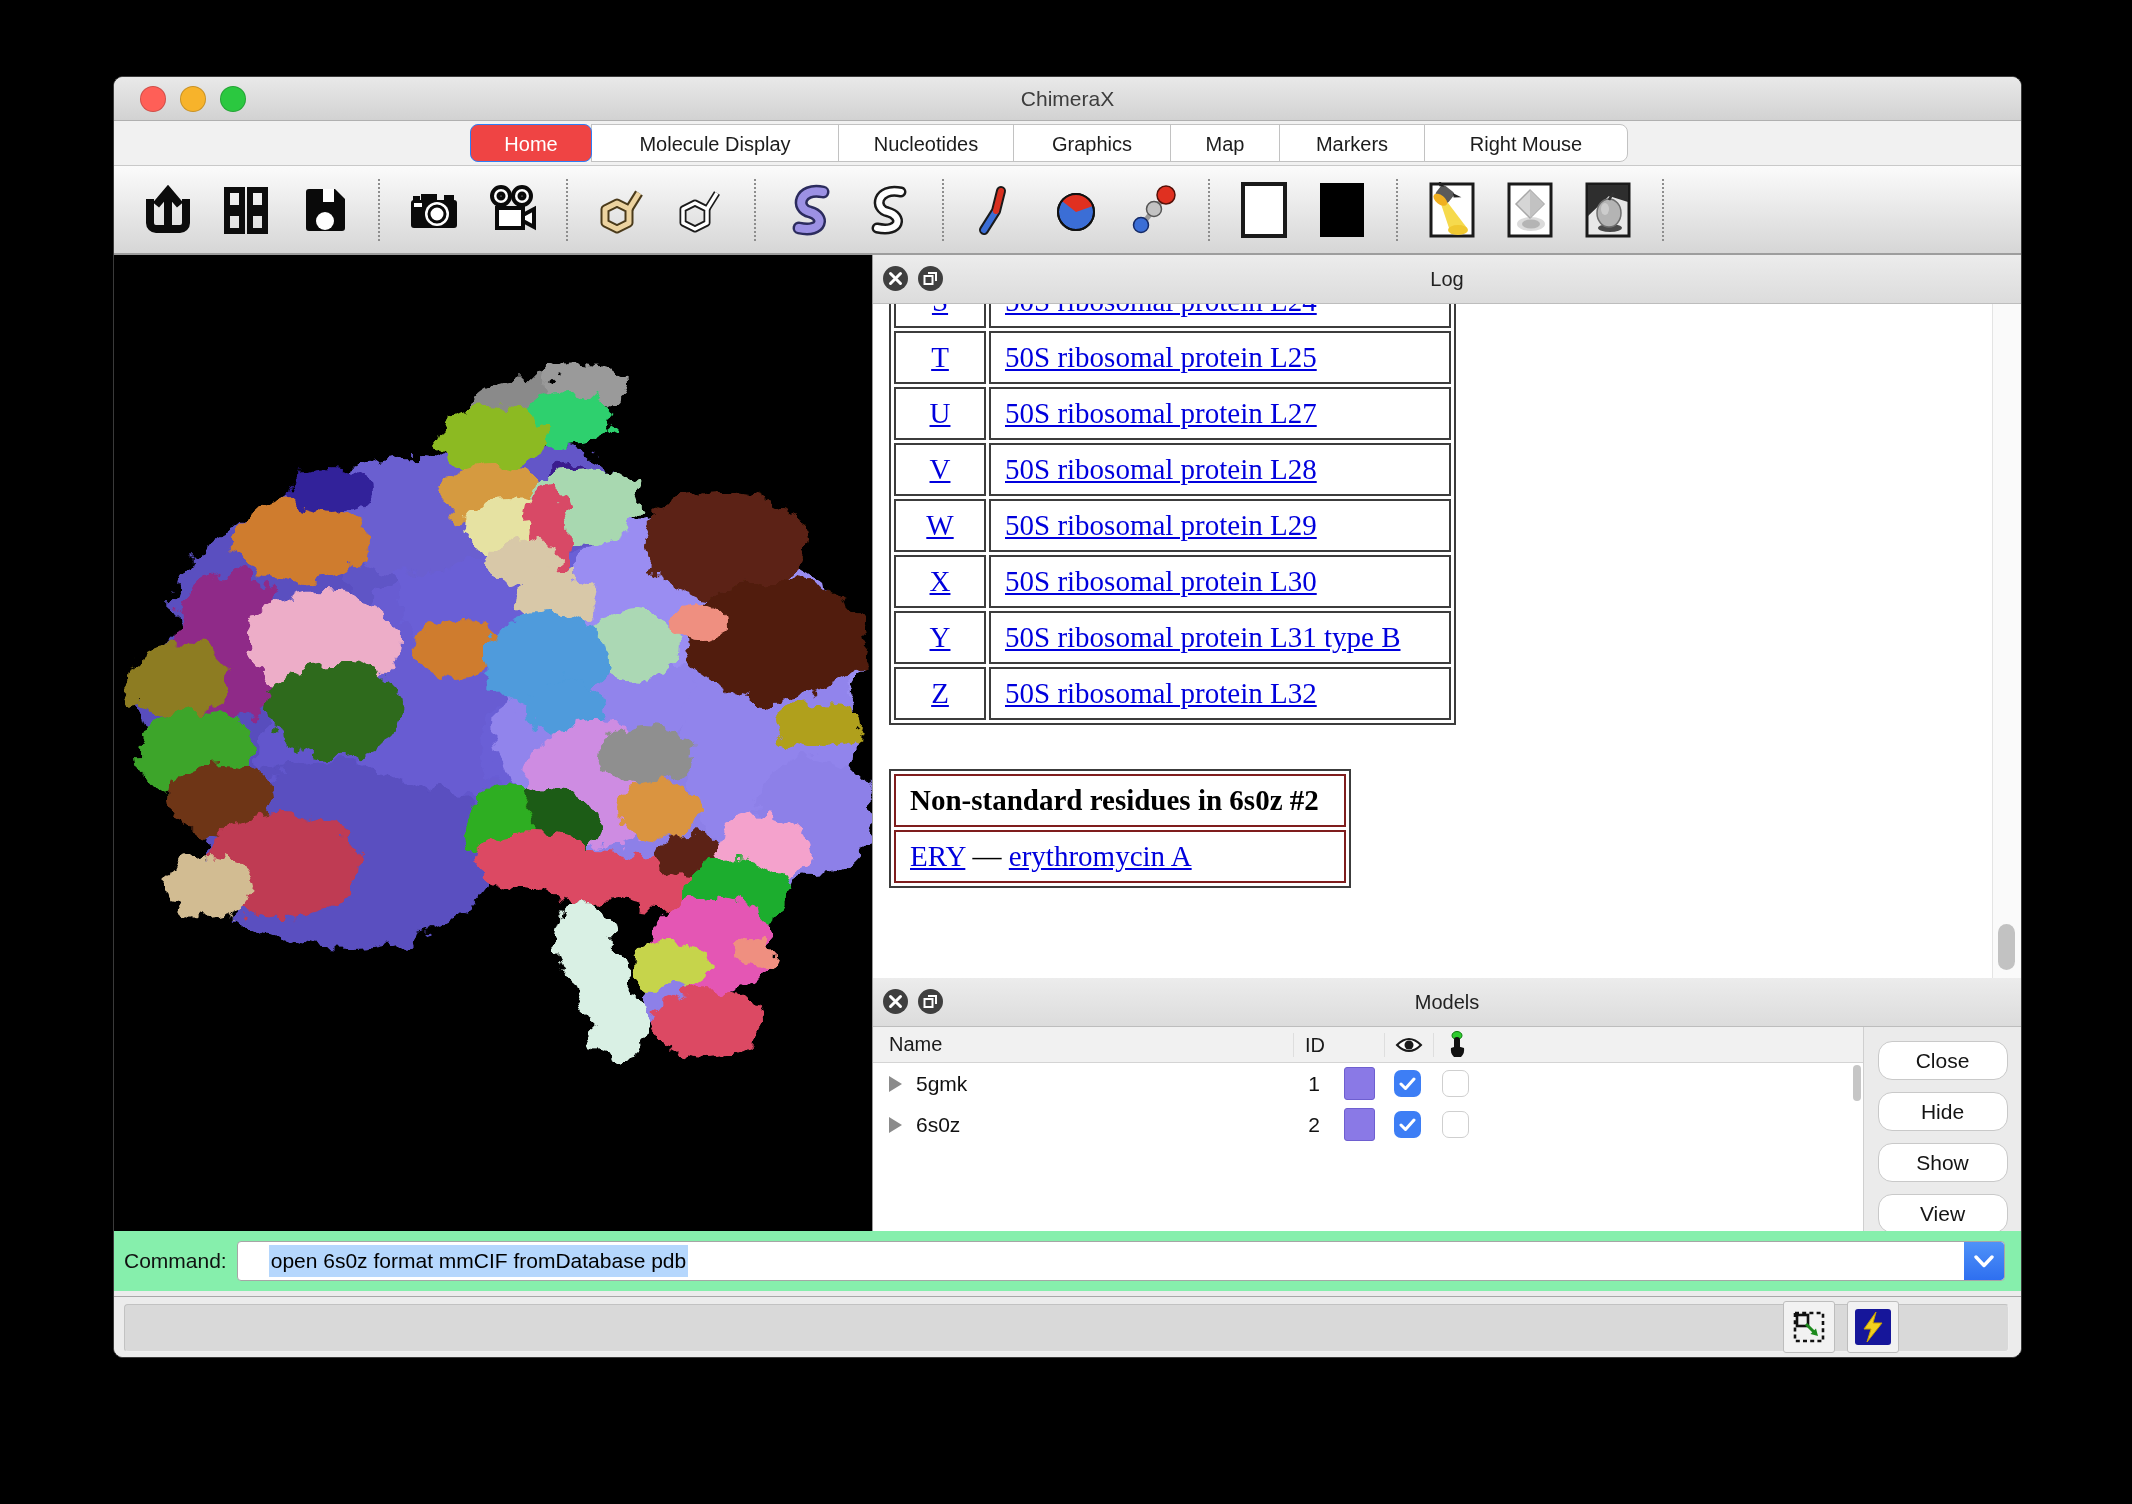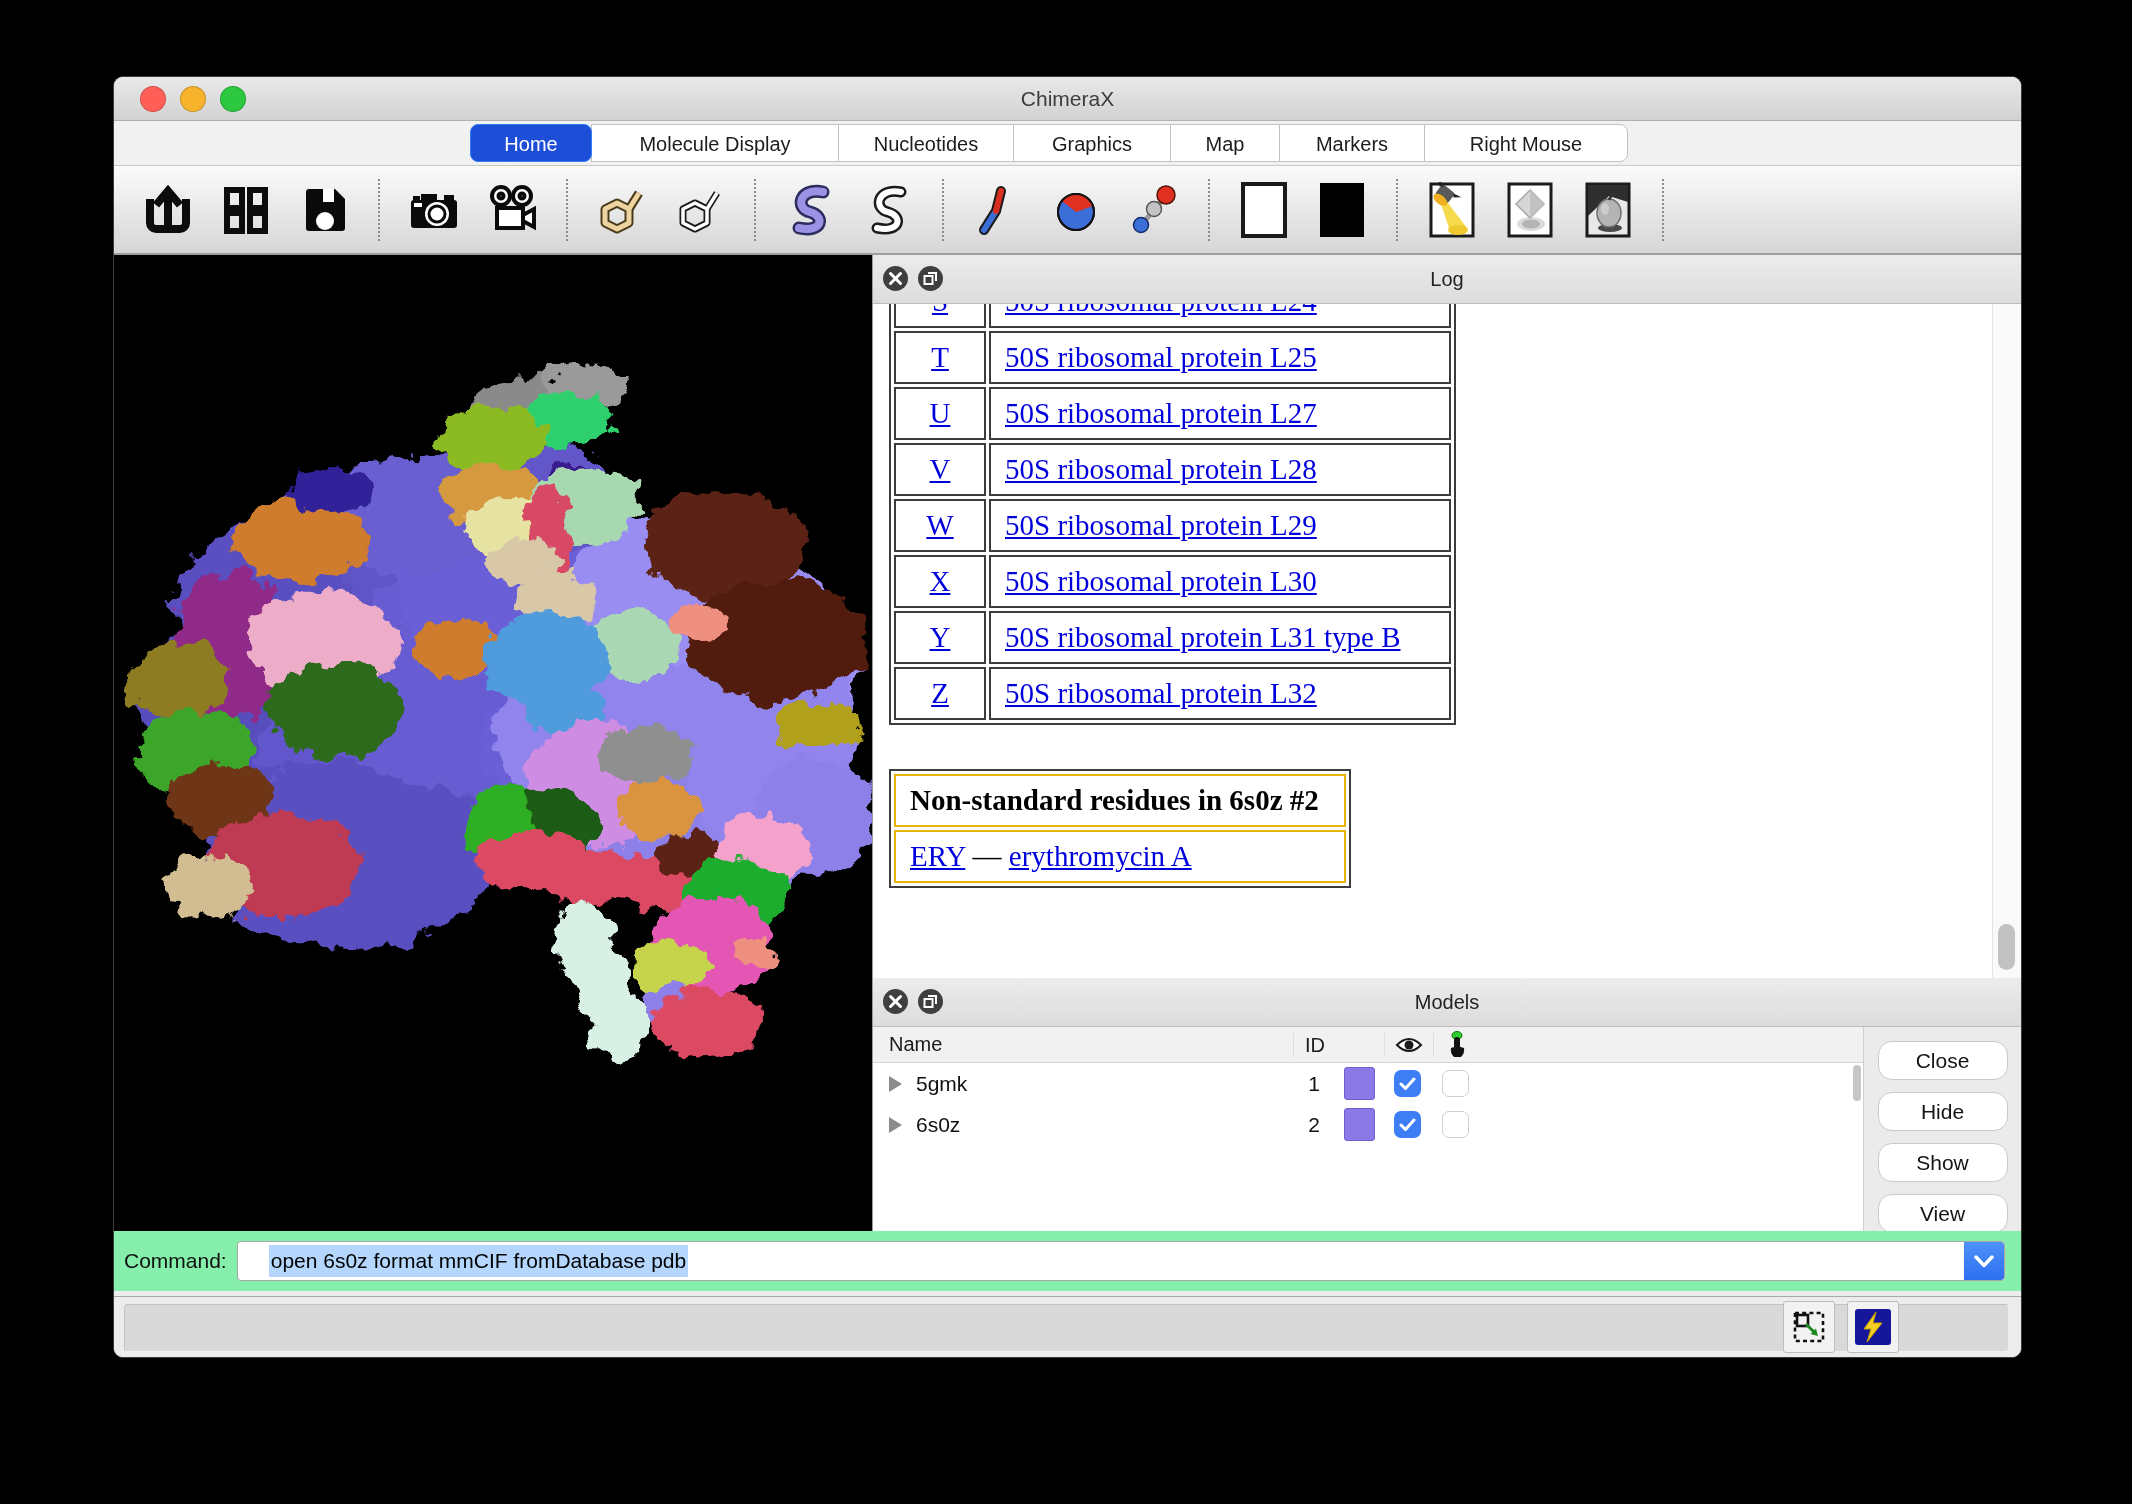--- a/index.html
+++ b/index.html
@@ -14,21 +14,21 @@
   .tl.red{left:26px;background:#ff5f57;}
   .tl.yellow{left:66px;background:#f7b32b;}
   .tl.green{left:106px;background:#2bc840;}
   .wintitle{position:absolute;left:0;right:0;top:0;height:43px;line-height:43px;text-align:center;
             font-size:21px;color:#3d3d3d;}
   
   .tabstrip{position:absolute;left:0;top:44px;right:0;height:44px;background:#f1f1f1;border-bottom:1px solid #c9c9c9;}
   .tabs{position:absolute;left:356px;top:3px;display:flex;}
   .tab{height:38px;line-height:38px;text-align:center;background:#fff;border:1px solid #c2c2c2;margin-left:-1px;
        font-size:20px;color:#1c1c1c;box-sizing:border-box;}
-  .tab.first{border-radius:8px;background:#1d4ed8;border-color:#2f7ef6;color:#fff;margin-left:0;position:relative;z-index:2;}
+  .tab.first{border-radius:8px;background:#ef4444;border-color:#2f7ef6;color:#fff;margin-left:0;position:relative;z-index:2;}
   .tab.second{border-top-left-radius:0;border-bottom-left-radius:0;}
   .tab.last{border-top-right-radius:8px;border-bottom-right-radius:8px;}
   
   .toolbar{position:absolute;left:0;top:89px;right:0;height:87px;
            background:linear-gradient(#fbfbfb,#d6d6d6);border-bottom:2px solid #9d9d9d;
            display:flex;align-items:center;}
   .tbgroup{display:flex;align-items:center;gap:22px;padding:0 26px;height:100%;}
   .tbsep{height:62px;border-left:2px dotted #8d8d8d;}
   .tbtn{width:56px;height:56px;display:flex;align-items:center;justify-content:center;}
   
@@ -46,21 +46,21 @@
   .logcontent{position:relative;height:674px;background:#fff;overflow:hidden;}
   .logscroll{position:absolute;left:16px;top:0;right:40px;bottom:0;overflow:hidden;}
   table.chains{border-collapse:separate;border-spacing:3px;border:2px solid #3c3c3c;margin-top:-34px;
                font-family:"Liberation Serif",serif;font-size:29px;background:#fff;}
   table.chains td{border:2px solid #3c3c3c;padding:8px 14px;background:#fff;}
   td.chaincol{width:60px;text-align:center;}
   td.protcol{width:430px;}
   a.loglink{color:#0000dd;text-decoration:underline;cursor:pointer;}
   table.nonstd{border-collapse:separate;border-spacing:3px;border:2px solid #3c3c3c;margin-top:44px;
                font-family:"Liberation Serif",serif;font-size:29px;background:#fff;}
-  table.nonstd td{border:2px solid #eab308;padding:8px 14px;width:420px;background:#fff;}
+  table.nonstd td{border:2px solid #7f1d1d;padding:8px 14px;width:420px;background:#fff;}
   .nonstd-head{font-weight:bold;color:#000;}
   .vsb{position:absolute;top:0;bottom:0;right:0;width:28px;background:#fafafa;border-left:1px solid #e4e4e4;}
   .vsb .thumb{position:absolute;left:5px;width:17px;height:46px;background:#c2c2c2;border-radius:9px;}
   
   .modelsbody{display:flex;height:208px;}
   .modelslist{position:relative;flex:1;background:#fff;border-right:1px solid #cfcfcf;}
   .mrow{display:flex;align-items:center;height:41px;}
   .mheader{height:35px;background:#f1f1f1;border-bottom:1px solid #d4d4d4;display:flex;align-items:center;
            font-size:20px;color:#1a1a1a;}
   .c-name{width:420px;padding-left:16px;display:flex;align-items:center;box-sizing:border-box;}

